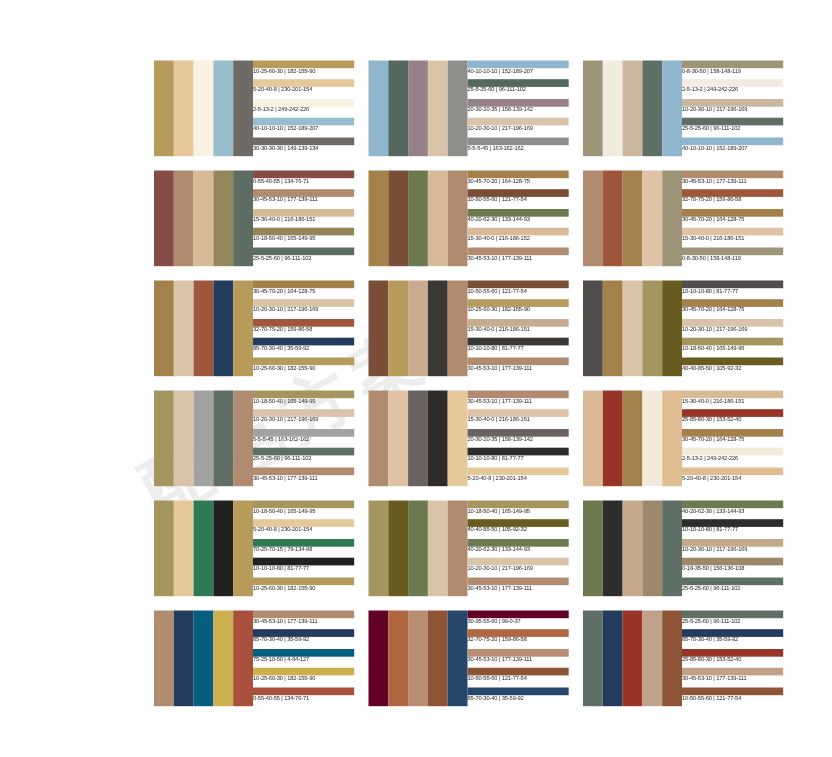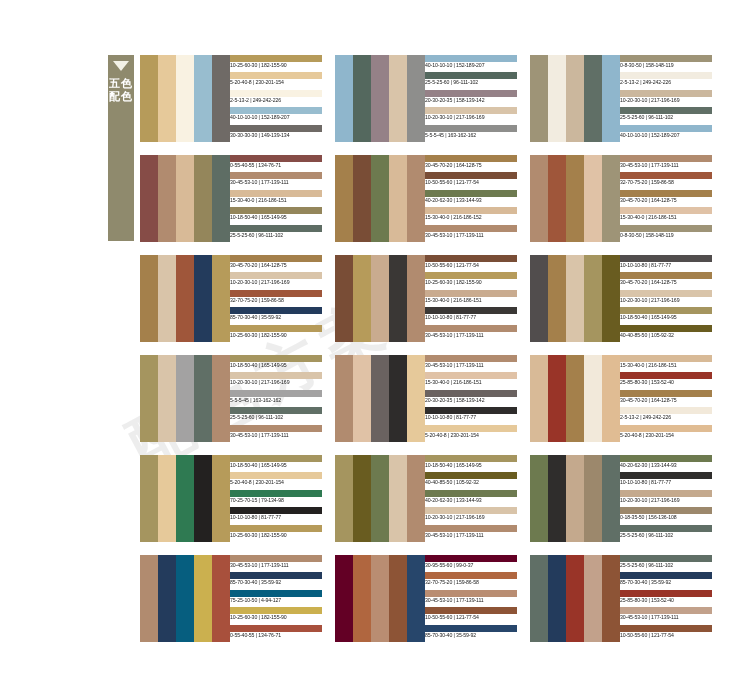--- a/index.html
+++ b/index.html
@@ -91,24 +91,20 @@
     letter-spacing: -0.1px;
   }
 </style>
 </head>
 <body>
 
 <div id="page">
 
   <div id="watermark">配色方案</div>
 
-  <div id="side-tab">
-    <div class="tri"></div>
-    <div class="vlabel">五色配色</div>
-  </div>
 
   <div id="grid">
       <div class="prow">
         <div class="card">
           <div class="swatches">
             <div class="sw" style="background: rgb(182, 155, 90);"></div>
             <div class="sw" style="background: rgb(230, 201, 154);"></div>
             <div class="sw" style="background: rgb(249, 242, 226);"></div>
             <div class="sw" style="background: rgb(152, 189, 207);"></div>
             <div class="sw" style="background: rgb(111, 106, 102);"></div>

